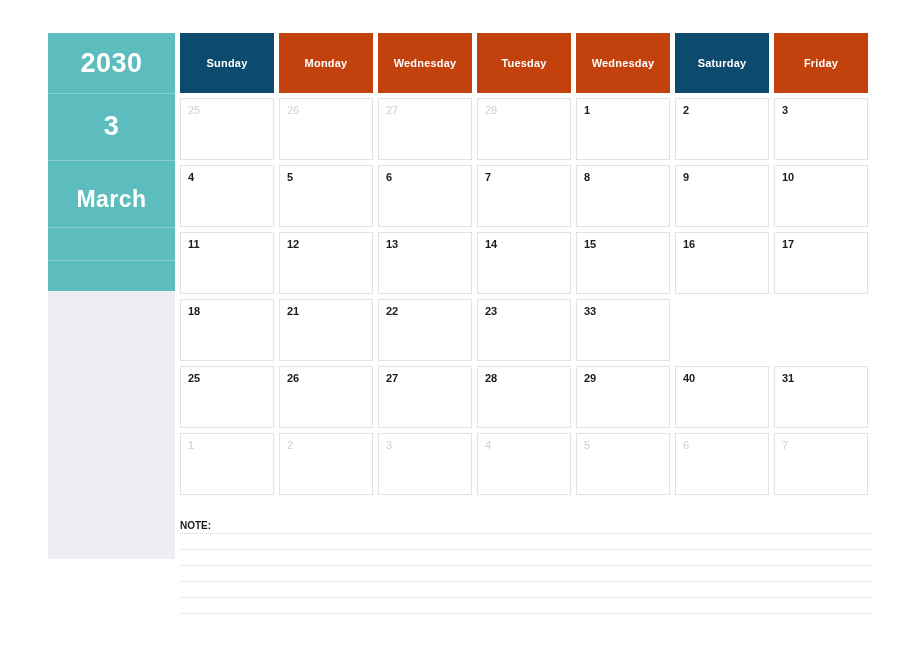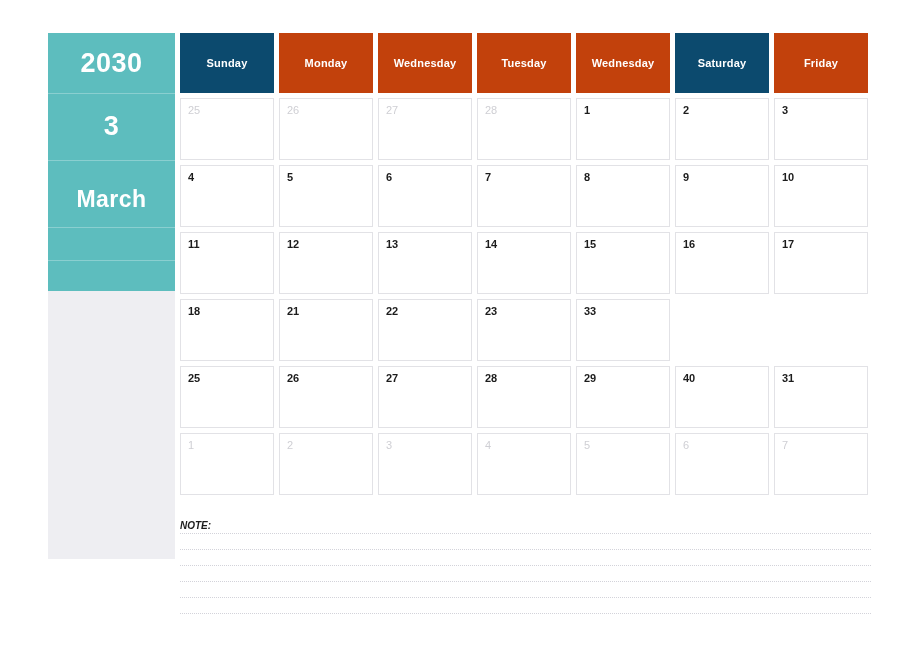--- a/index.html
+++ b/index.html
@@ -113,21 +113,20 @@
     color: #cfcfd4;
     font-weight: normal;
   }
 
   
   #note {
     position: absolute;
     left: 180px;
     top: 520px;
     width: 691px;
-    font-style: italic;
   }
 
   #note-label {
     font-size: 10px;
     font-weight: bold;
     color: #1c1c1c;
     line-height: 12px;
     margin-bottom: 1px;
   }
 

